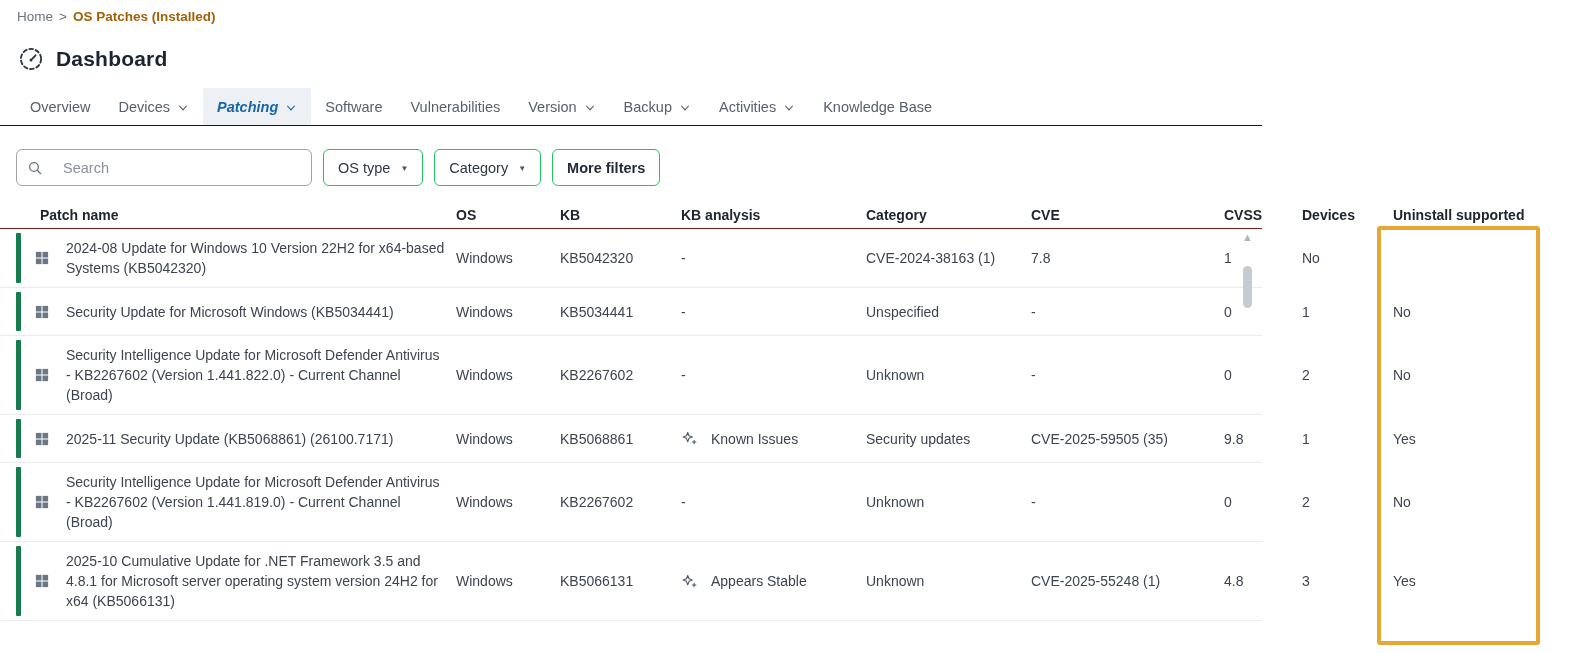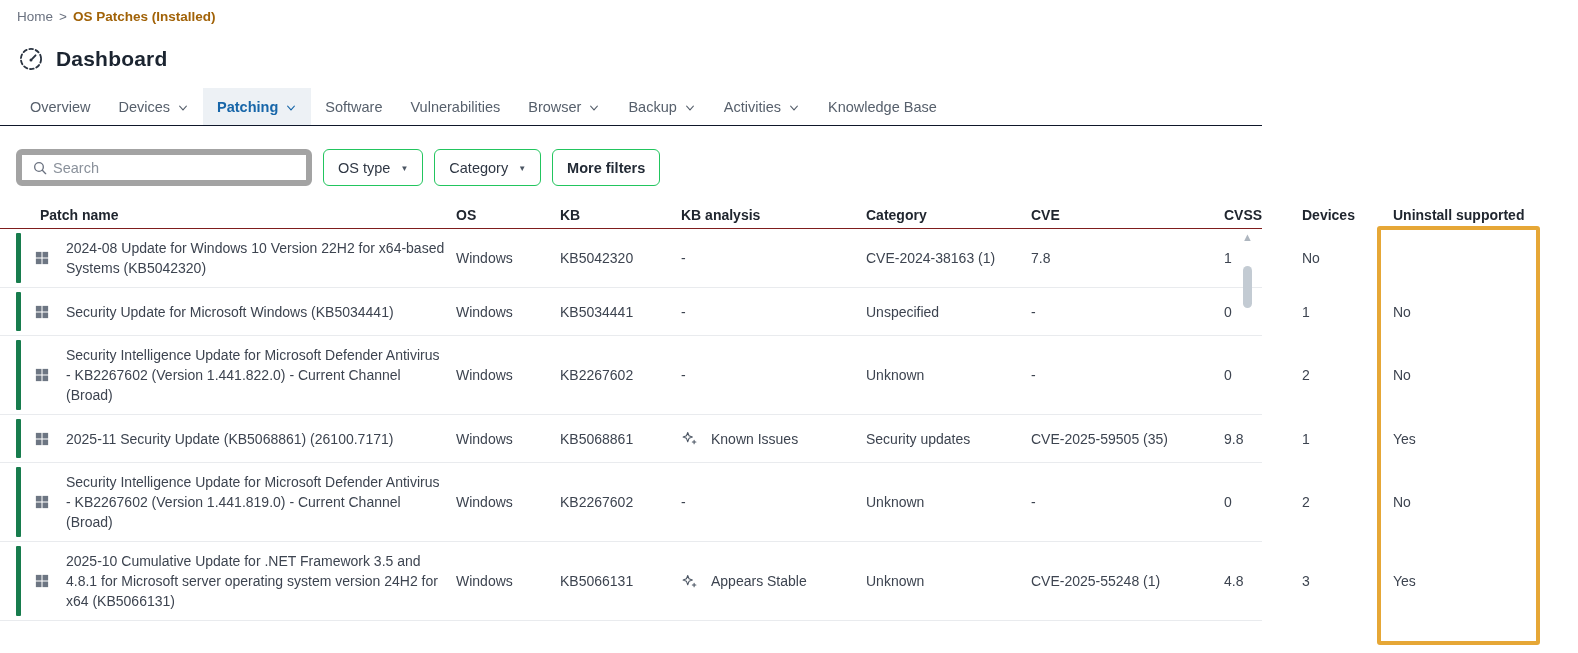--- a/index.html
+++ b/index.html
@@ -15,26 +15,26 @@
   .title-row { display:flex; align-items:center; gap:12px; padding:22px 0 0 18px; }
   .title-row h1 { font-size:21px; font-weight:700; color:#1b2430; letter-spacing:.2px; }
   .gauge-icon { width:26px; height:26px; color:#2a3340; }
 
   
   .tabbar { display:flex; align-items:stretch; margin-top:16px; padding-left:16px;
     border-bottom:1px solid #0f172a; height:38px; }
   .tab { display:flex; align-items:center; gap:7px; padding:0 14px; font-size:14.5px;
     color:#57606c; cursor:pointer; white-space:nowrap; }
   .tab .chev { width:12px; height:12px; margin-top:2px; }
-  .tab.active { color:#1766a9; background:#edf1f5; font-weight:600; }
+  .tab.active { color:#1766a9; background:#edf1f5; font-weight:600;font-style:italic; }
 
   
   .filters { display:flex; align-items:center; gap:11px; padding:23px 0 0 16px; }
-  .search-box { display:flex; align-items:center; gap:5px; width:296px; height:37px;
-    border:6px solid #a3a3a3; border-radius:6px; padding:0 10px; background:#fff; }
+  .search-box { display:flex; align-items:center; gap:20px; width:296px; height:37px;
+    border:1px solid #a3a3a3; border-radius:6px; padding:0 10px; background:#fff; }
   .search-box svg { width:16px; height:16px; color:#6b7280; flex:none; }
   .search-box input { border:none; outline:none; font-size:14.5px; width:100%;
     font-family:"Liberation Sans", sans-serif; color:#333; background:transparent; }
   .search-box input::placeholder { color:#8a919b; }
   .btn { display:flex; align-items:center; gap:10px; height:37px; padding:0 14px;
     border:1px solid #22c55e; border-radius:6px; background:#fff; font-size:14.5px;
     color:#2f3744; cursor:pointer; font-family:"Liberation Sans", sans-serif; }
   .btn .caret { font-size:8px; color:#4b5563; margin-top:1px; }
   .btn.more { font-weight:600; color:#232b36; }
 
@@ -109,21 +109,21 @@
           <path d="M3.5 5.5 L8 10.5 L12.5 5.5"></path>
         </svg>
       </div>
       <div class="tab">
         <span>Software</span>
       </div>
       <div class="tab">
         <span>Vulnerabilities</span>
       </div>
       <div class="tab">
-        <span>Browser</span>
+        <span>Version</span>
         <svg class="chev" viewBox="0 0 16 16" fill="none" stroke="currentColor" stroke-width="1.4" stroke-linecap="round">
           <path d="M3.5 5.5 L8 10.5 L12.5 5.5"></path>
         </svg>
       </div>
       <div class="tab">
         <span>Backup</span>
         <svg class="chev" viewBox="0 0 16 16" fill="none" stroke="currentColor" stroke-width="1.4" stroke-linecap="round">
           <path d="M3.5 5.5 L8 10.5 L12.5 5.5"></path>
         </svg>
       </div>

